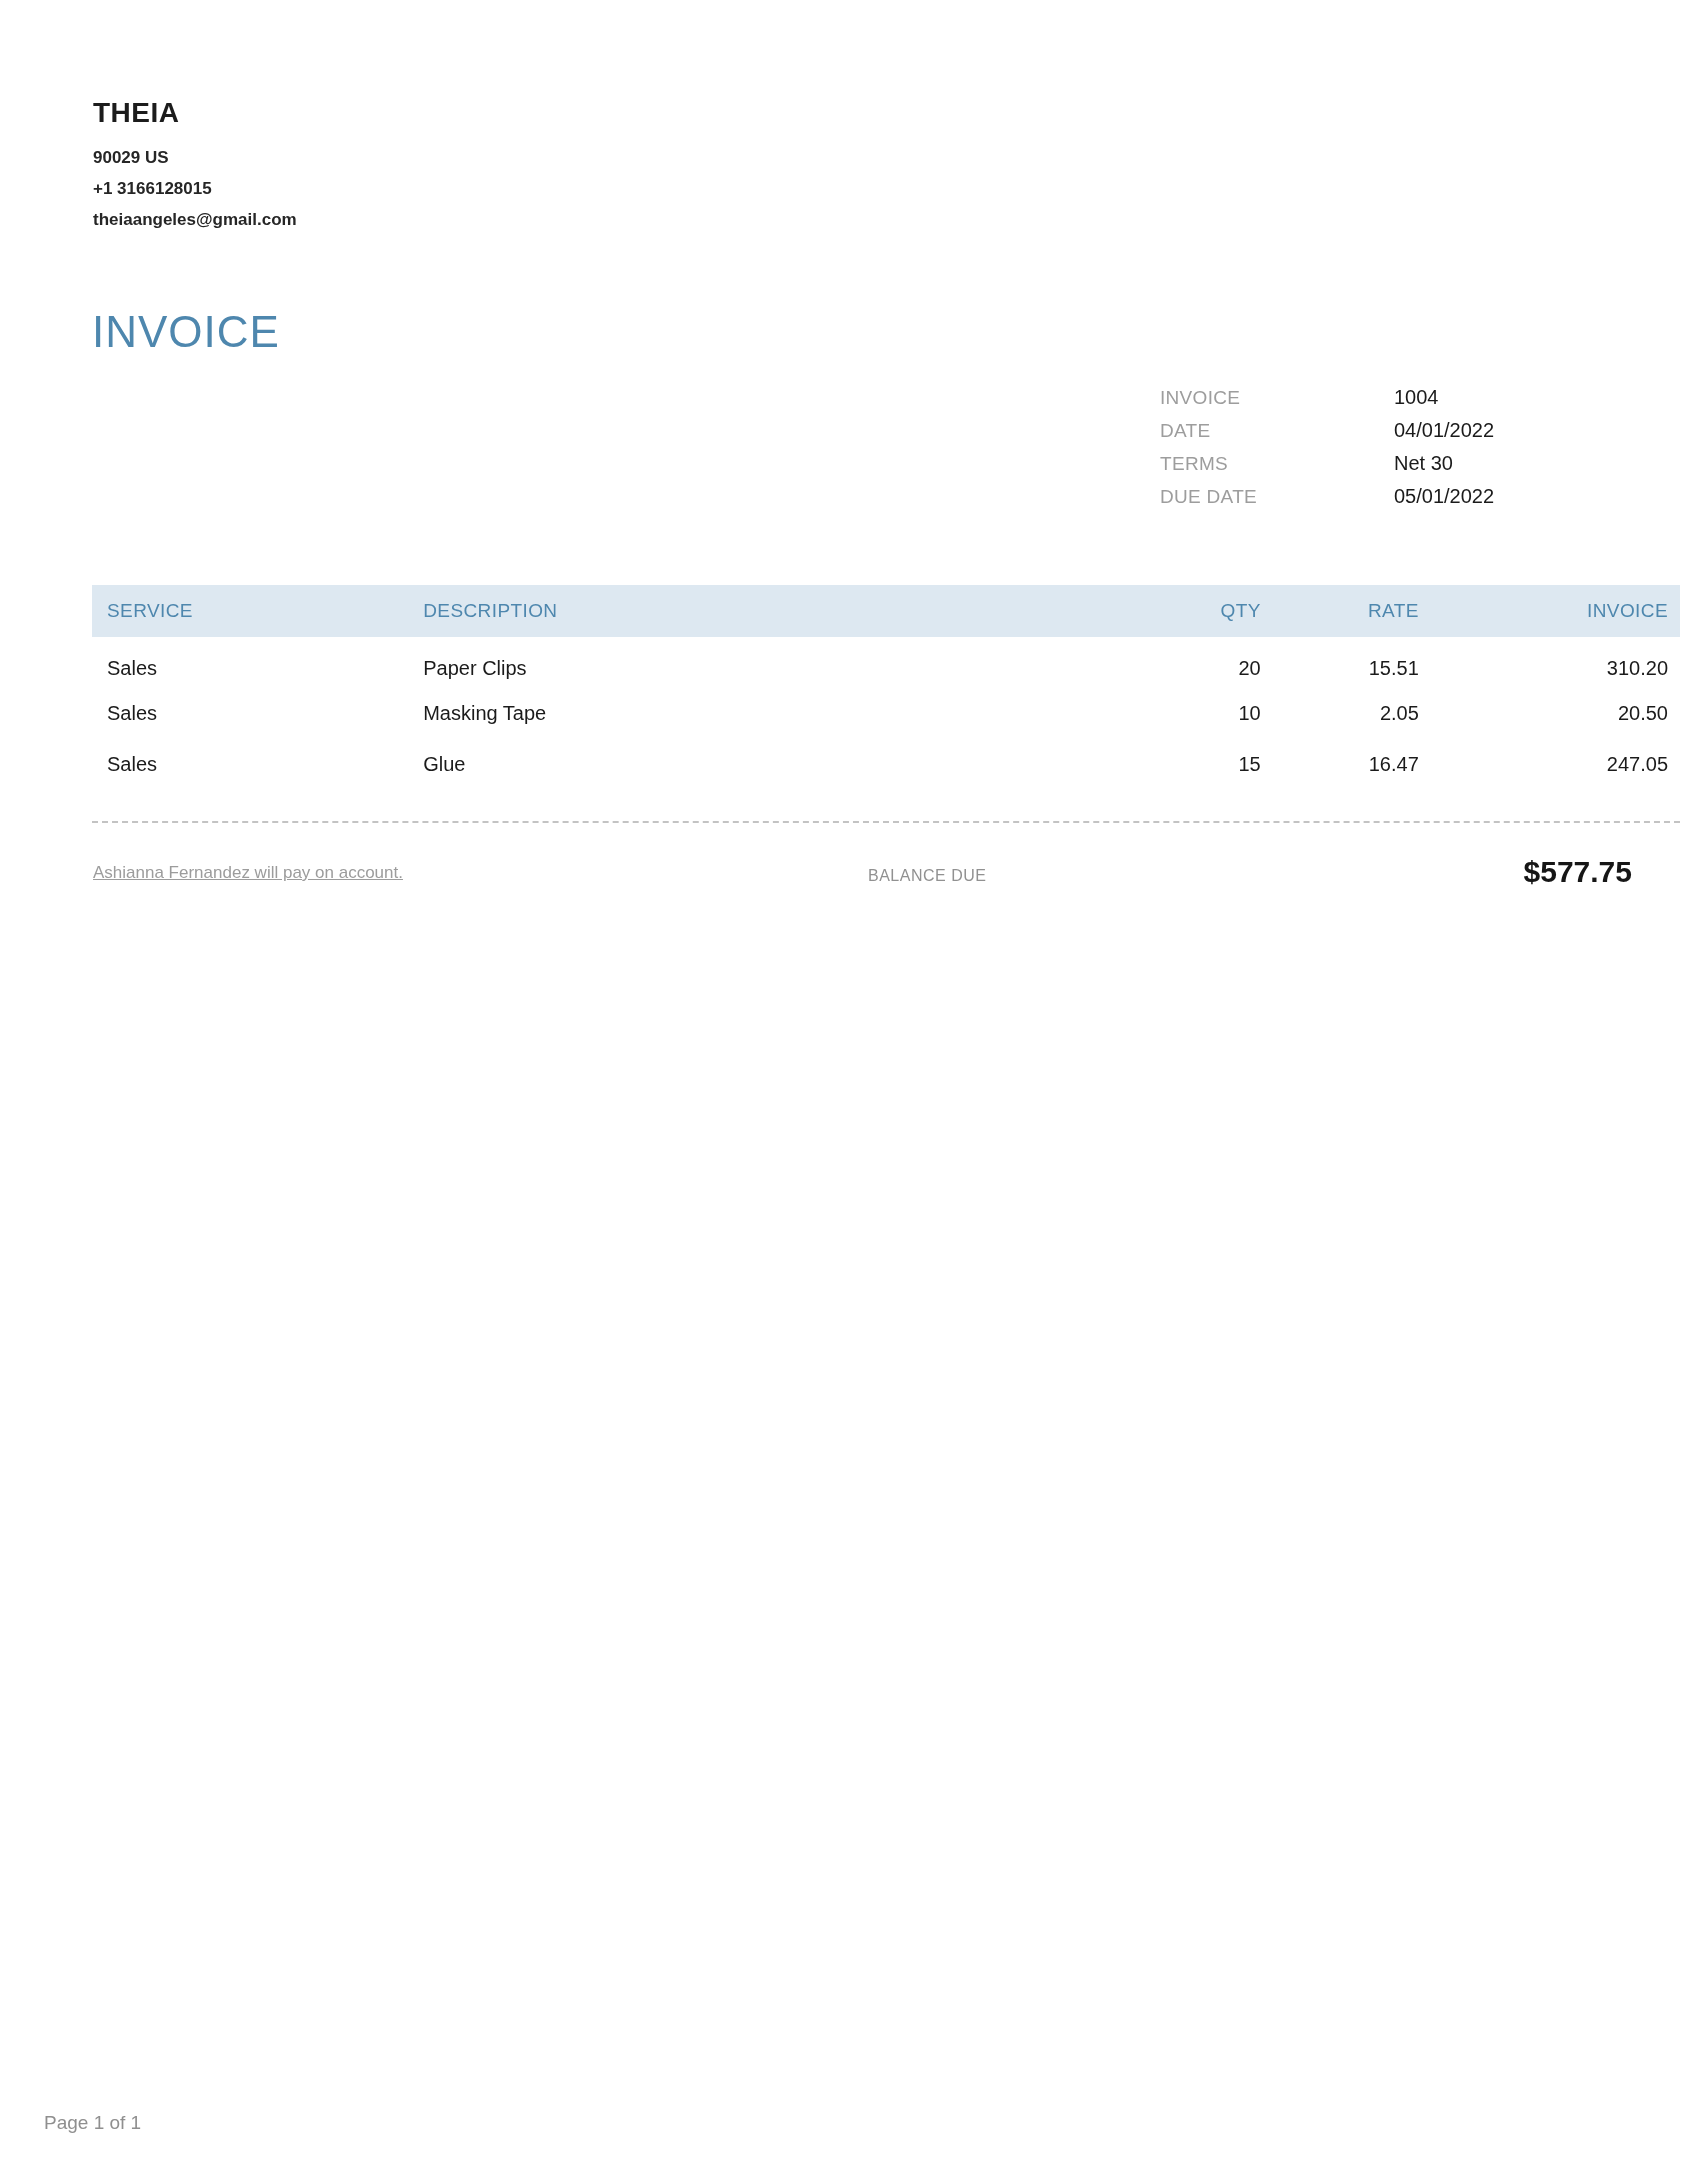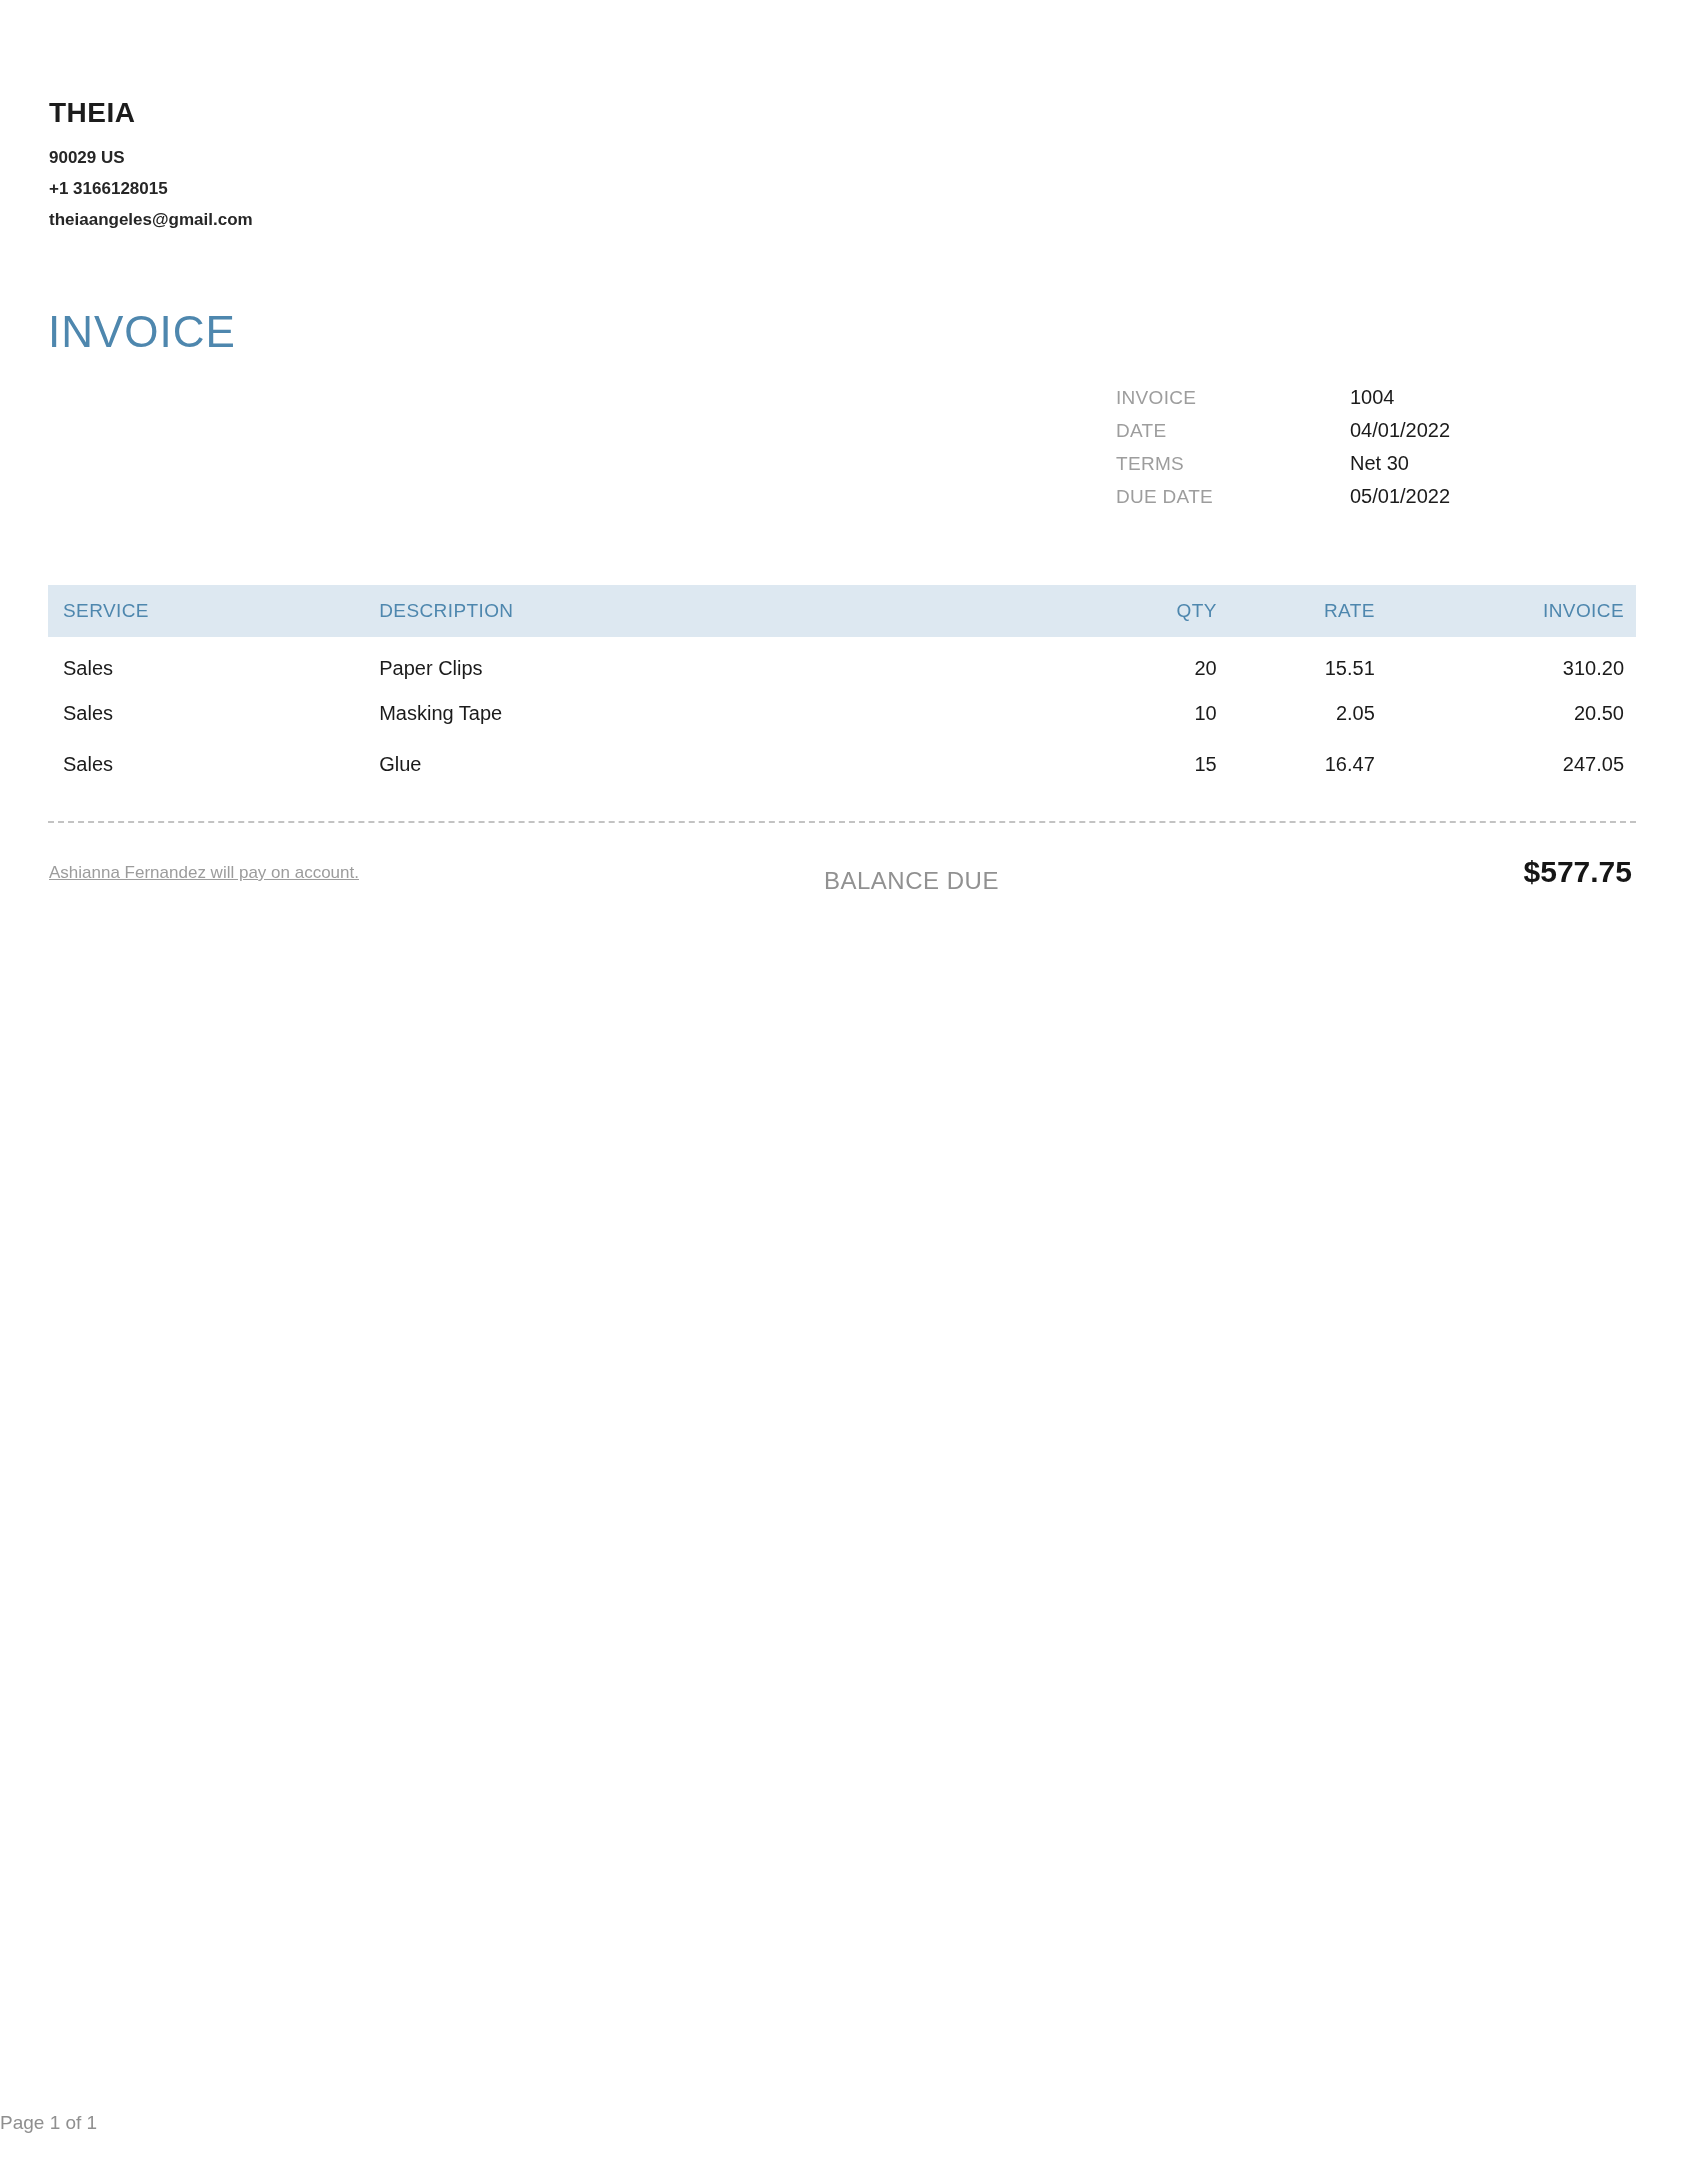--- a/index.html
+++ b/index.html
@@ -4,21 +4,21 @@
 <style>
   * { margin: 0; padding: 0; box-sizing: border-box; }
   html, body { background: #ffffff; }
   body {
     width: 1683px;
     height: 2178px;
     position: relative;
     font-family: "Liberation Sans", sans-serif;
     color: #1f1f1f;
   }
-  .page { position: absolute; inset: 0; background: #ffffff; overflow: hidden; }
+  .page { position: absolute; inset: 0; background: #ffffff; overflow: hidden; margin-left: 44px; }
 
   
   .company { position: absolute; left: 49px; top: 97px; }
   .company-name { font-size: 28px; font-weight: 700; color: #1c1c1c; letter-spacing: 0.5px; }
   .company-line { font-size: 17px; color: #262626; line-height: 31px; font-weight: bold; }
   .company-line.first { margin-top: 13px; }
 
   
   .invoice-title {
     position: absolute; left: 48px; top: 307px;
@@ -54,21 +54,21 @@
   .items tbody tr:first-child td { padding-top: 12px; }
 
   
   .sep {
     position: absolute; left: 48px; top: 821px; width: 1588px;
     border-top: 2px dashed #c3c3c3;
   }
 
   
   .note { position: absolute; left: 49px; top: 863px; font-size: 17px; color: #9c9c9c; text-decoration: underline; }
-  .balance-label { position: absolute; left: 824px; top: 867px; font-size: 24px; color: #919191; letter-spacing: 0.5px; }
+  .balance-label { position: absolute; left: 824px; top: 867px; font-size: 16px; color: #919191; letter-spacing: 0.5px; }
   .balance-amount { position: absolute; right: 51px; top: 855px; font-size: 30px; font-weight: 700; color: #161616; }
 
   
   .page-footer {
     position: absolute; left: 0; top: 2112px; width: 100%;
     text-align: left; font-size: 19px; color: #8f8f8f;
   }
 </style>
 </head>
 <body>

